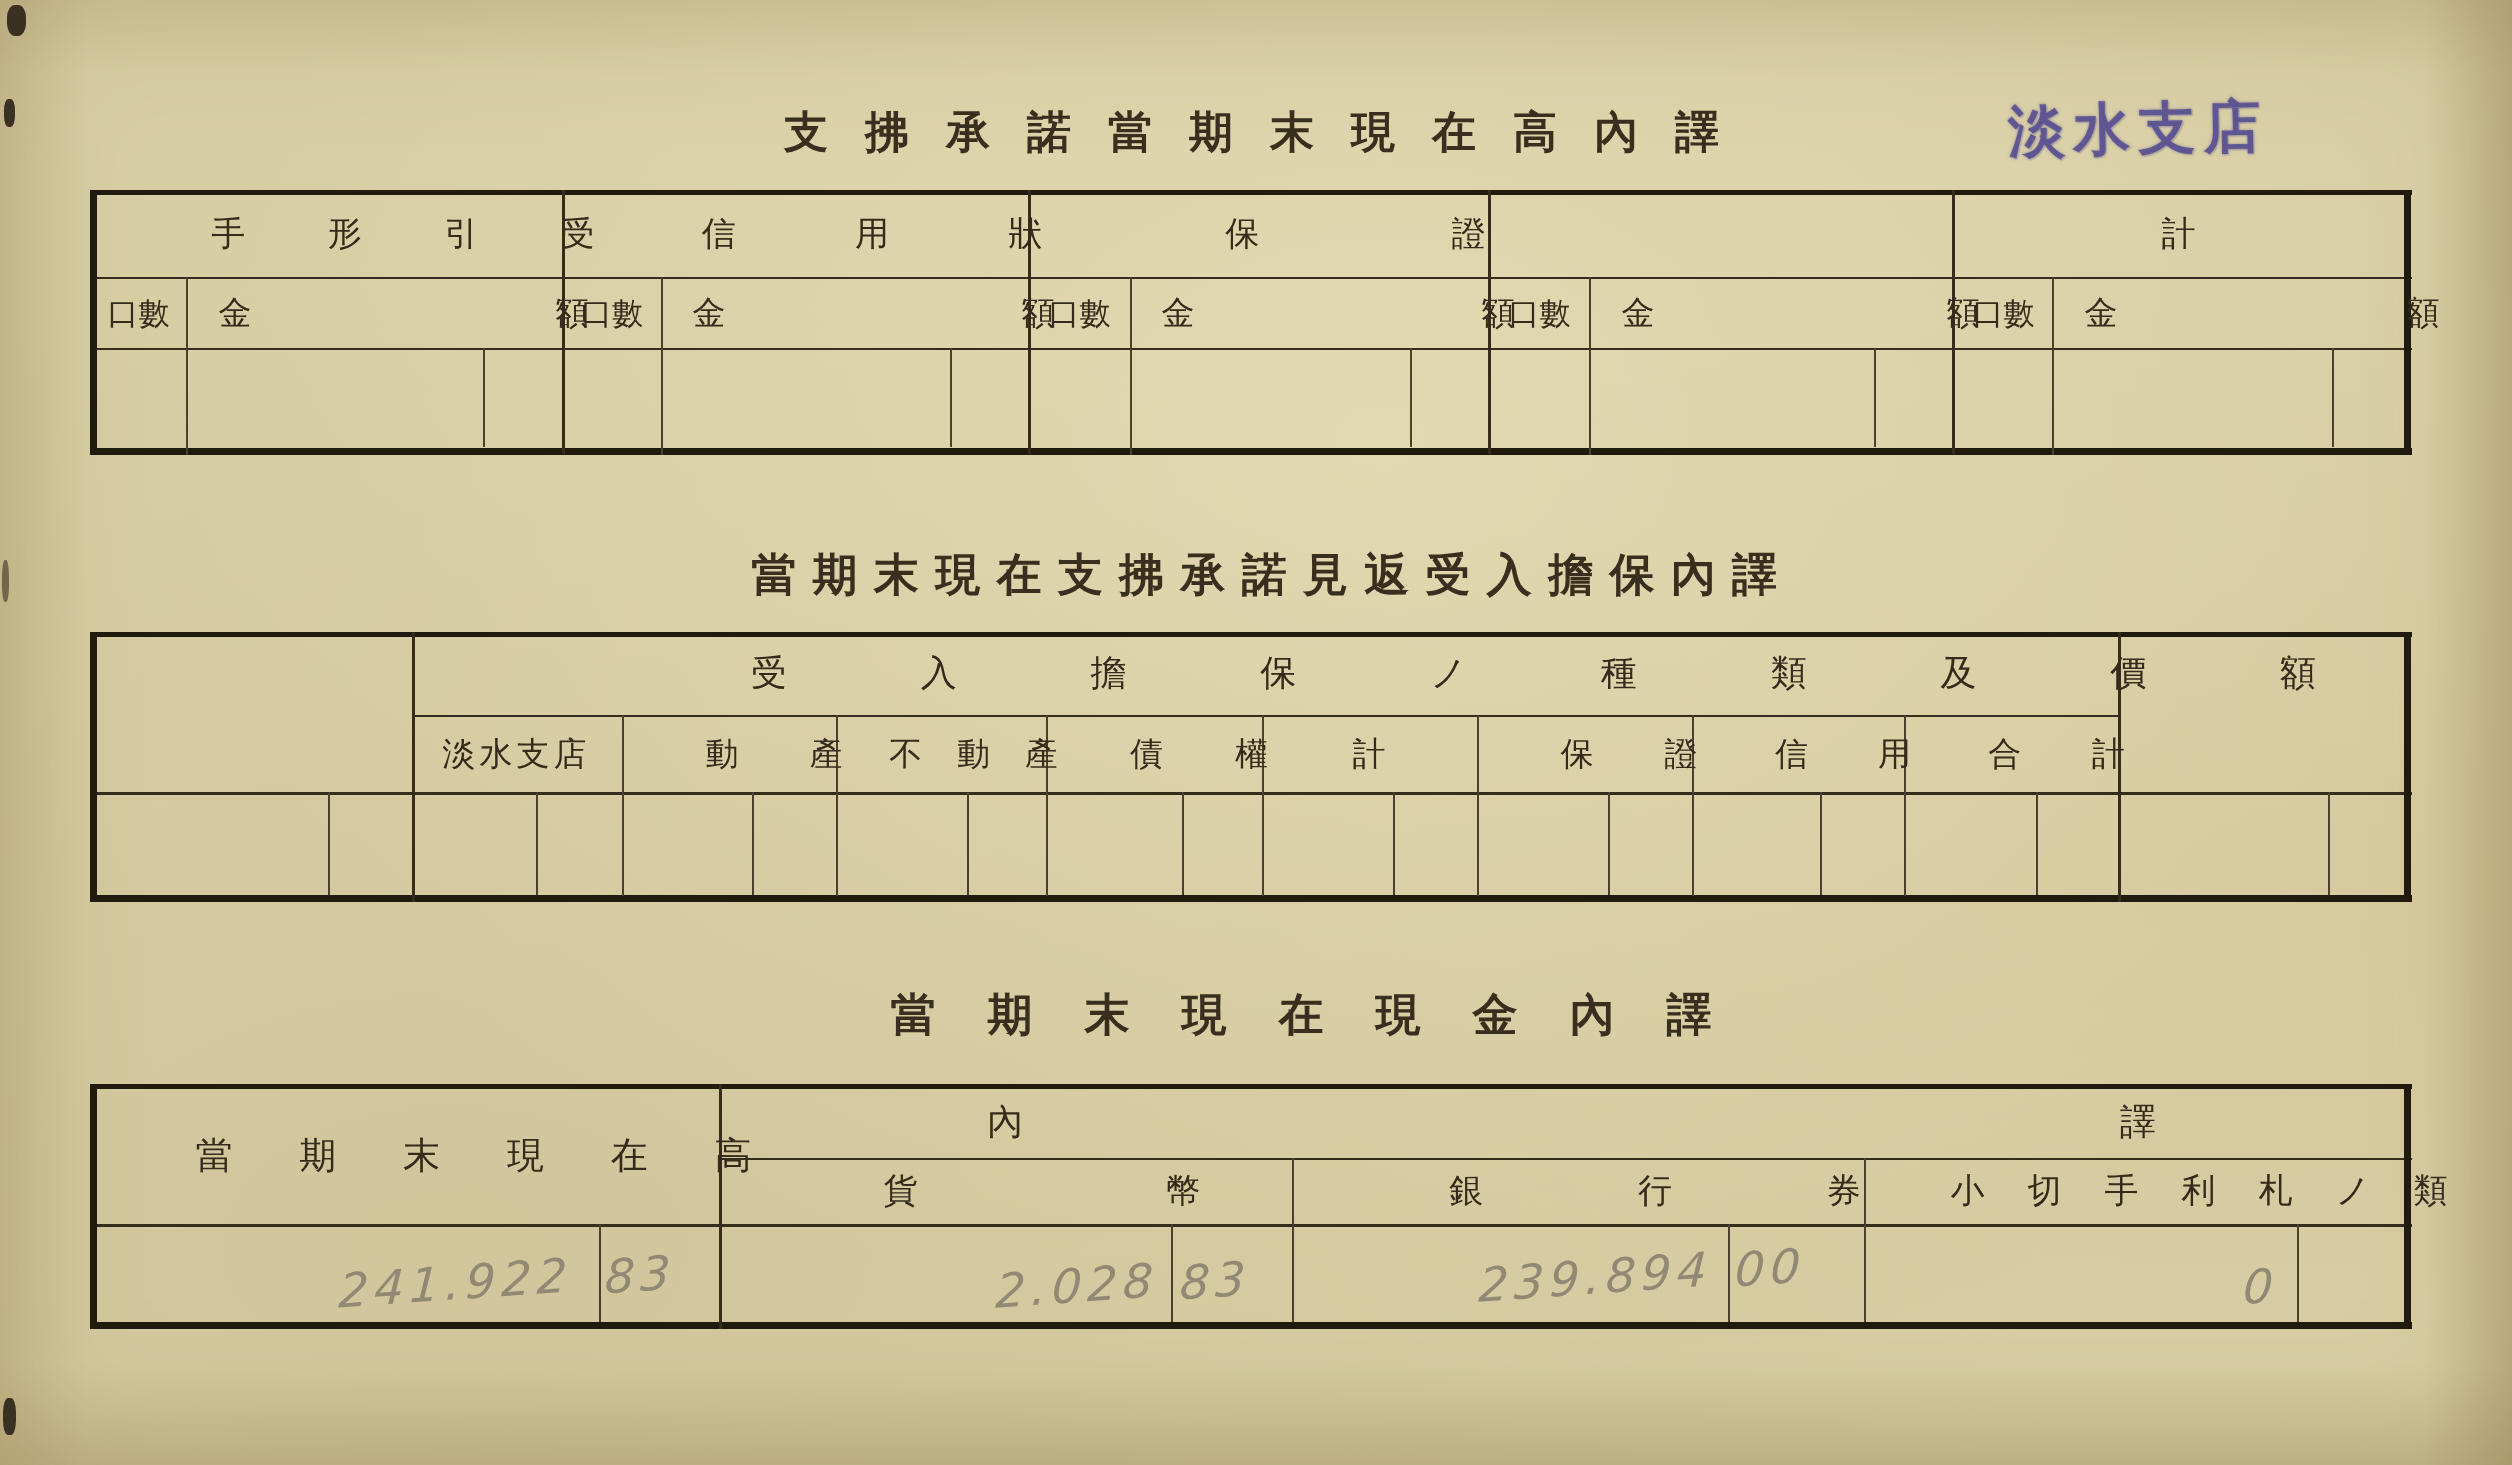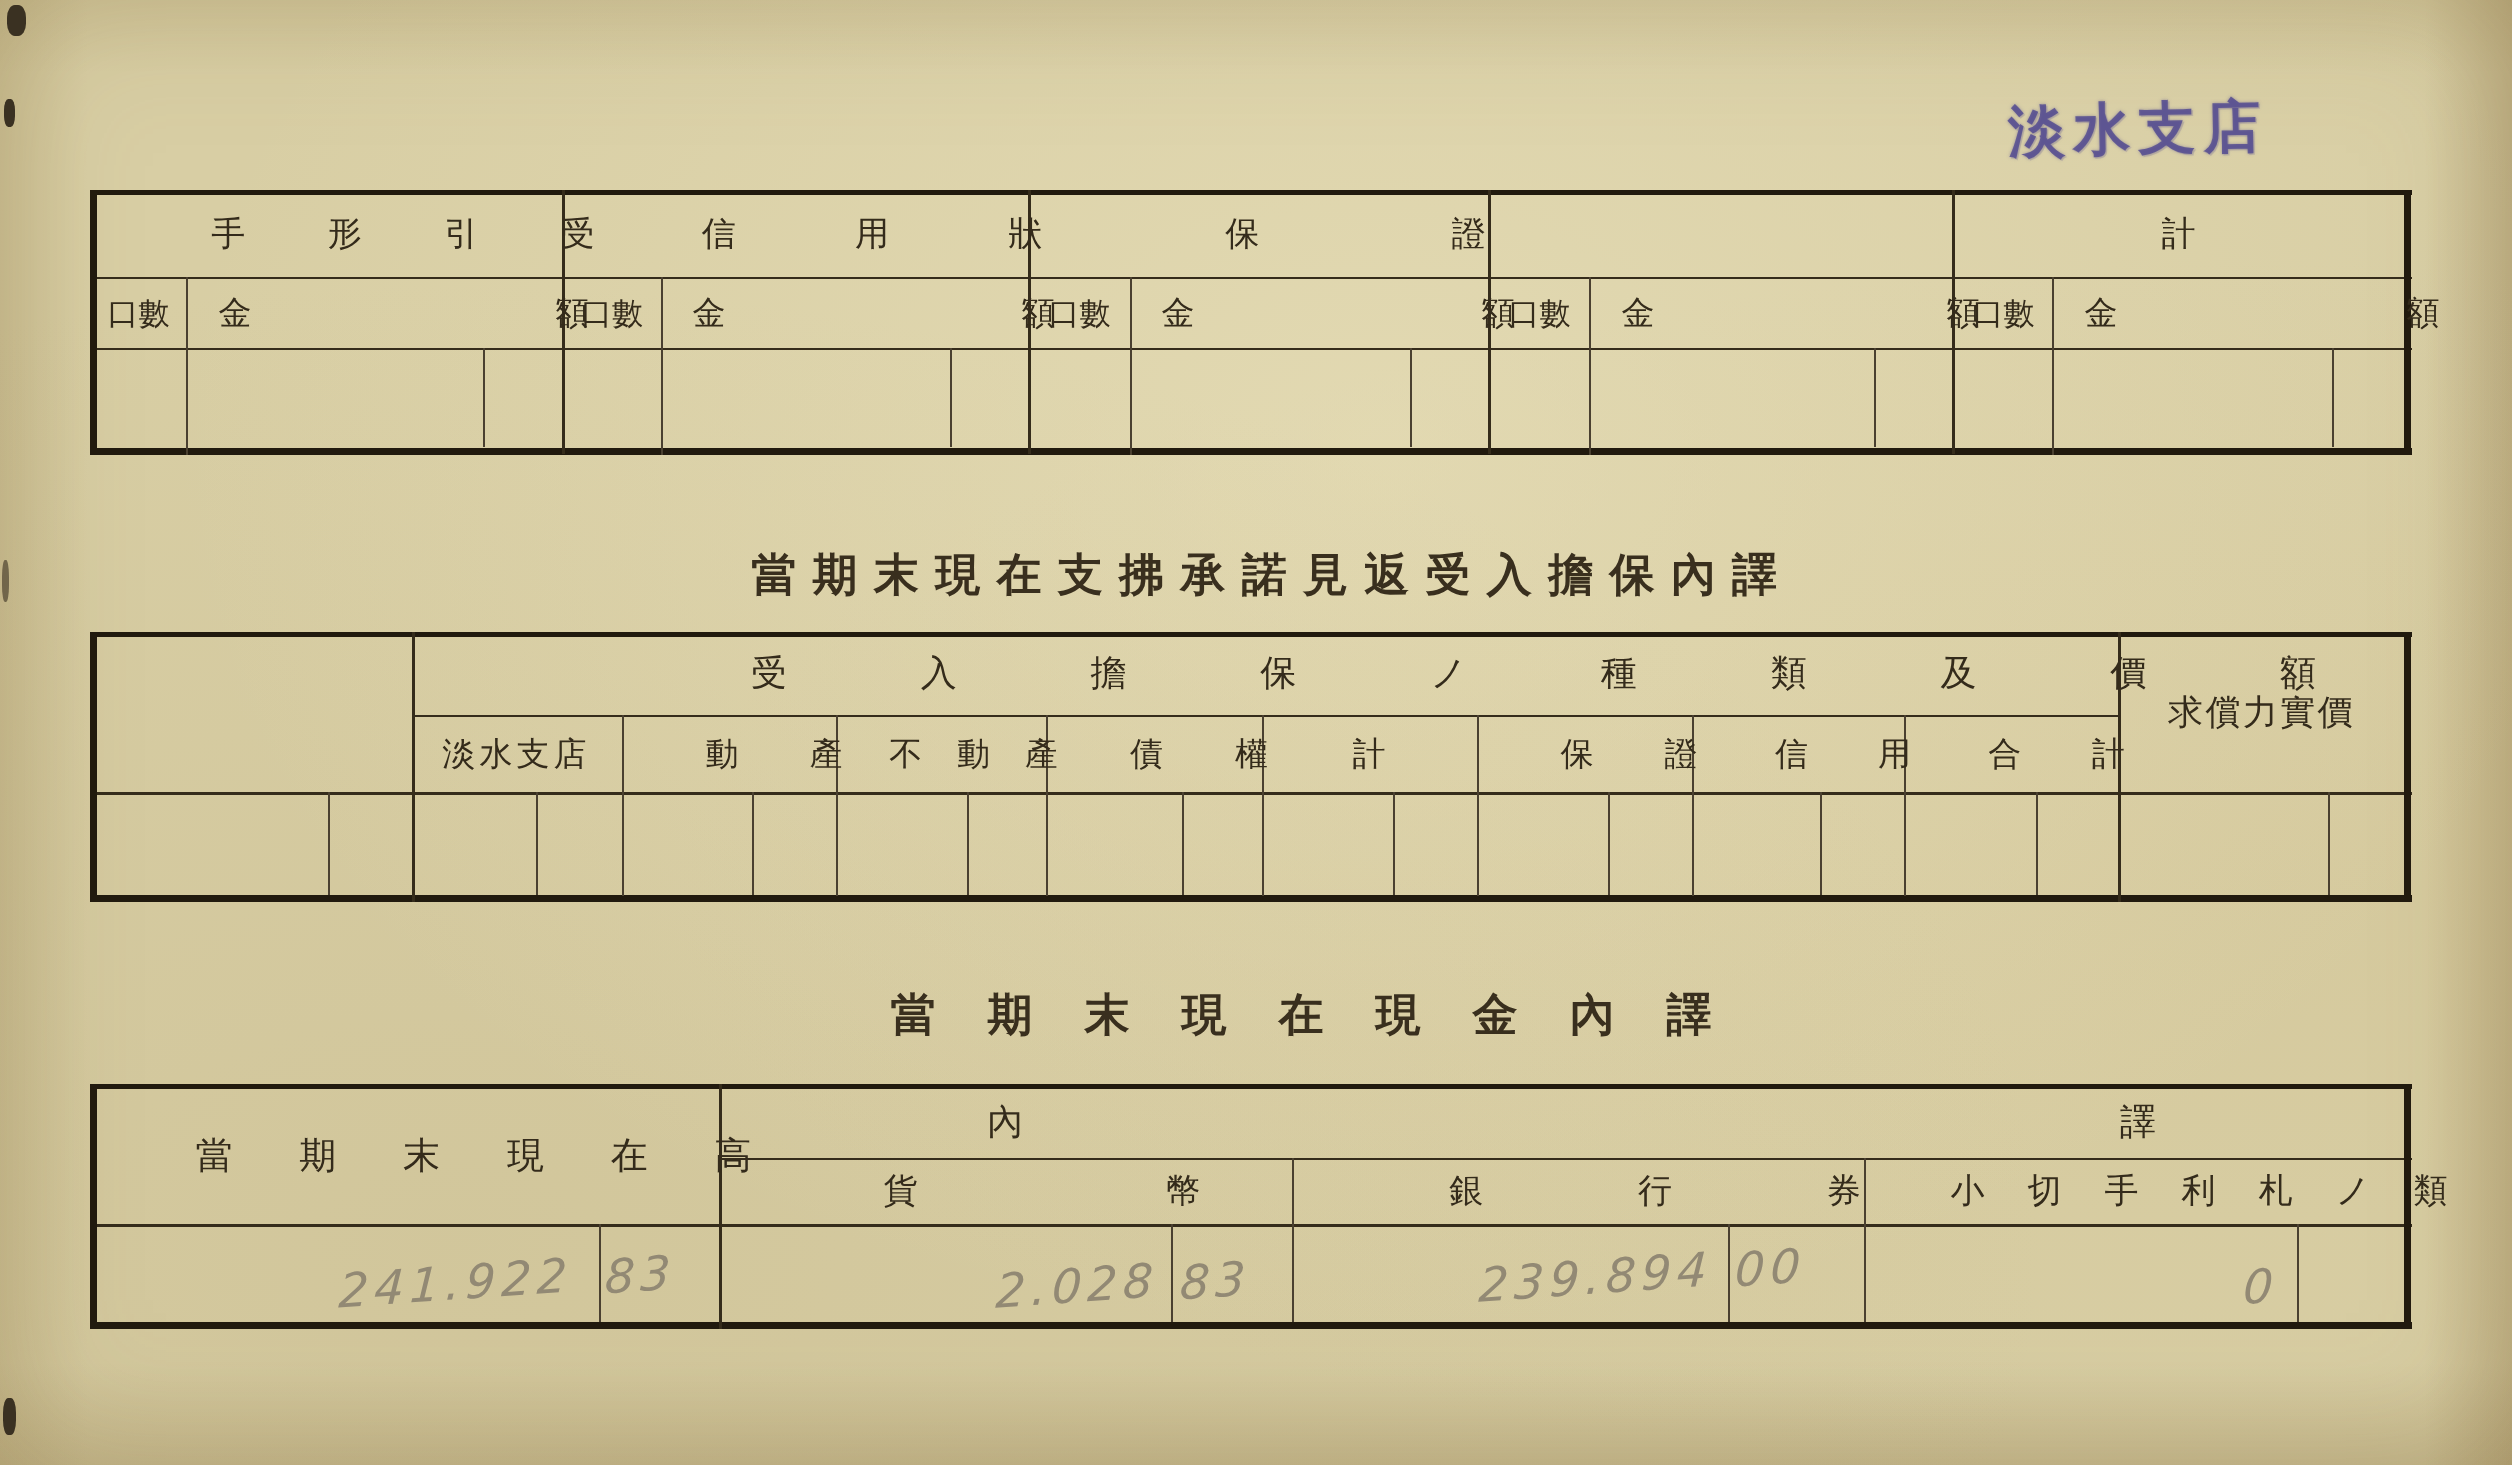--- a/index.html
+++ b/index.html
@@ -40,20 +40,21 @@
 </head>
 <body>
 
 <div class="page">
 
   <i class="speck" style="left:6.5px;top:4.9px;width:19.5px;height:31px;"></i>
   <i class="speck" style="left:4.1px;top:99px;width:10.6px;height:28px;"></i>
   <i class="speck" style="left:1.6px;top:560px;width:7.3px;height:42px;opacity:.6;"></i>
   <i class="speck" style="left:3.3px;top:1398px;width:13px;height:37px;"></i>
 
+  <div class="title t1t">支拂承諾當期末現在高內譯</div>
   <div class="stamp">淡水支店</div>
   <div class="title t2t">當期末現在支拂承諾見返受入擔保內譯</div>
   <div class="title t3t">當期末現在現金內譯</div>
 
   <i class="ln bold" style="left:90px;top:190px;width:2322px;height:4.9px;"></i>
   <i class="ln" style="left:90px;top:277px;width:2322px;height:2.4px;"></i>
   <i class="ln" style="left:90px;top:348px;width:2322px;height:2.4px;"></i>
   <i class="ln bold" style="left:90px;top:448px;width:2322px;height:7.3px;"></i>
   <i class="ln bold" style="left:90px;top:190px;width:7.3px;height:264px;"></i>
   <i class="ln bold" style="left:2404px;top:190px;width:7.3px;height:264px;"></i>
@@ -149,21 +150,20 @@
       <span>入</span>
       <span>擔</span>
       <span>保</span>
       <span>ノ</span>
       <span>種</span>
       <span>類</span>
       <span>及</span>
       <span>價</span>
       <span>額</span>
     </div>
-  <div class="cell center hd" style="left:2121px;top:635px;width:281px;height:155px;font-size:35px;letter-spacing:2.4px;">求償力實價</div>
 
   <div class="cell center hd" style="left:415px;top:718px;width:203px;height:72px;font-size:33px;letter-spacing:4.1px;">淡水支店</div>
   <div class="cell spread hd" style="left:625px;top:718px;width:208px;height:72px;font-size:33px;padding:0 45px;">
       <span>動</span>
       <span>產</span>
     </div>
   <div class="cell spread hd" style="left:839px;top:718px;width:203px;height:72px;font-size:33px;padding:0 33px;">
       <span>不</span>
       <span>動</span>
       <span>產</span>

